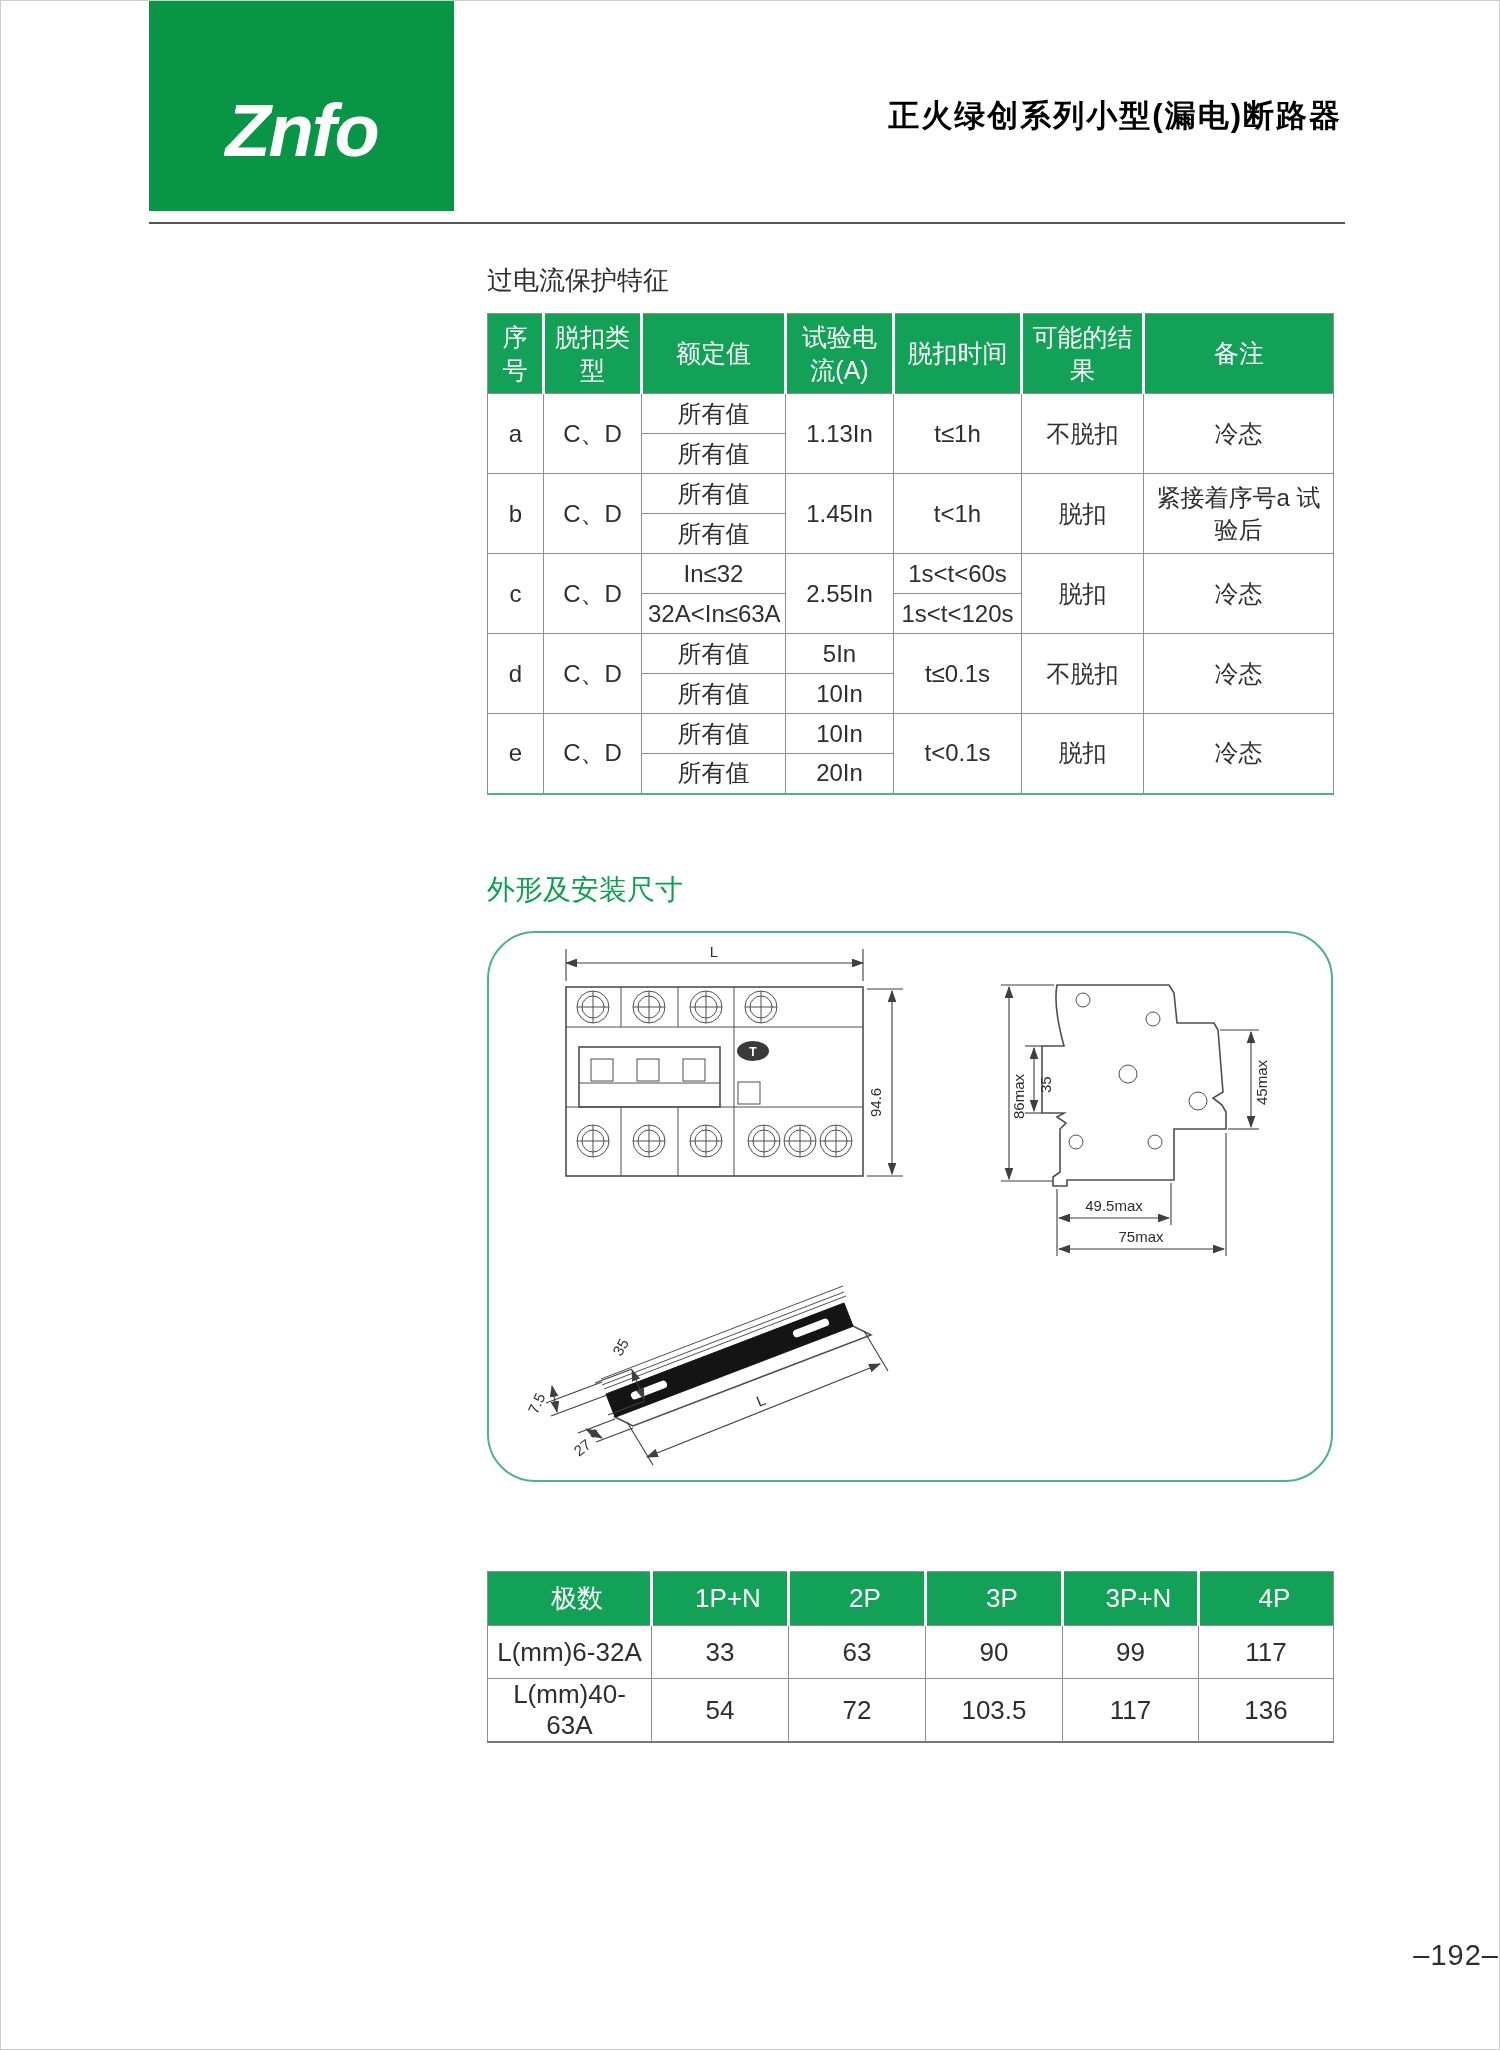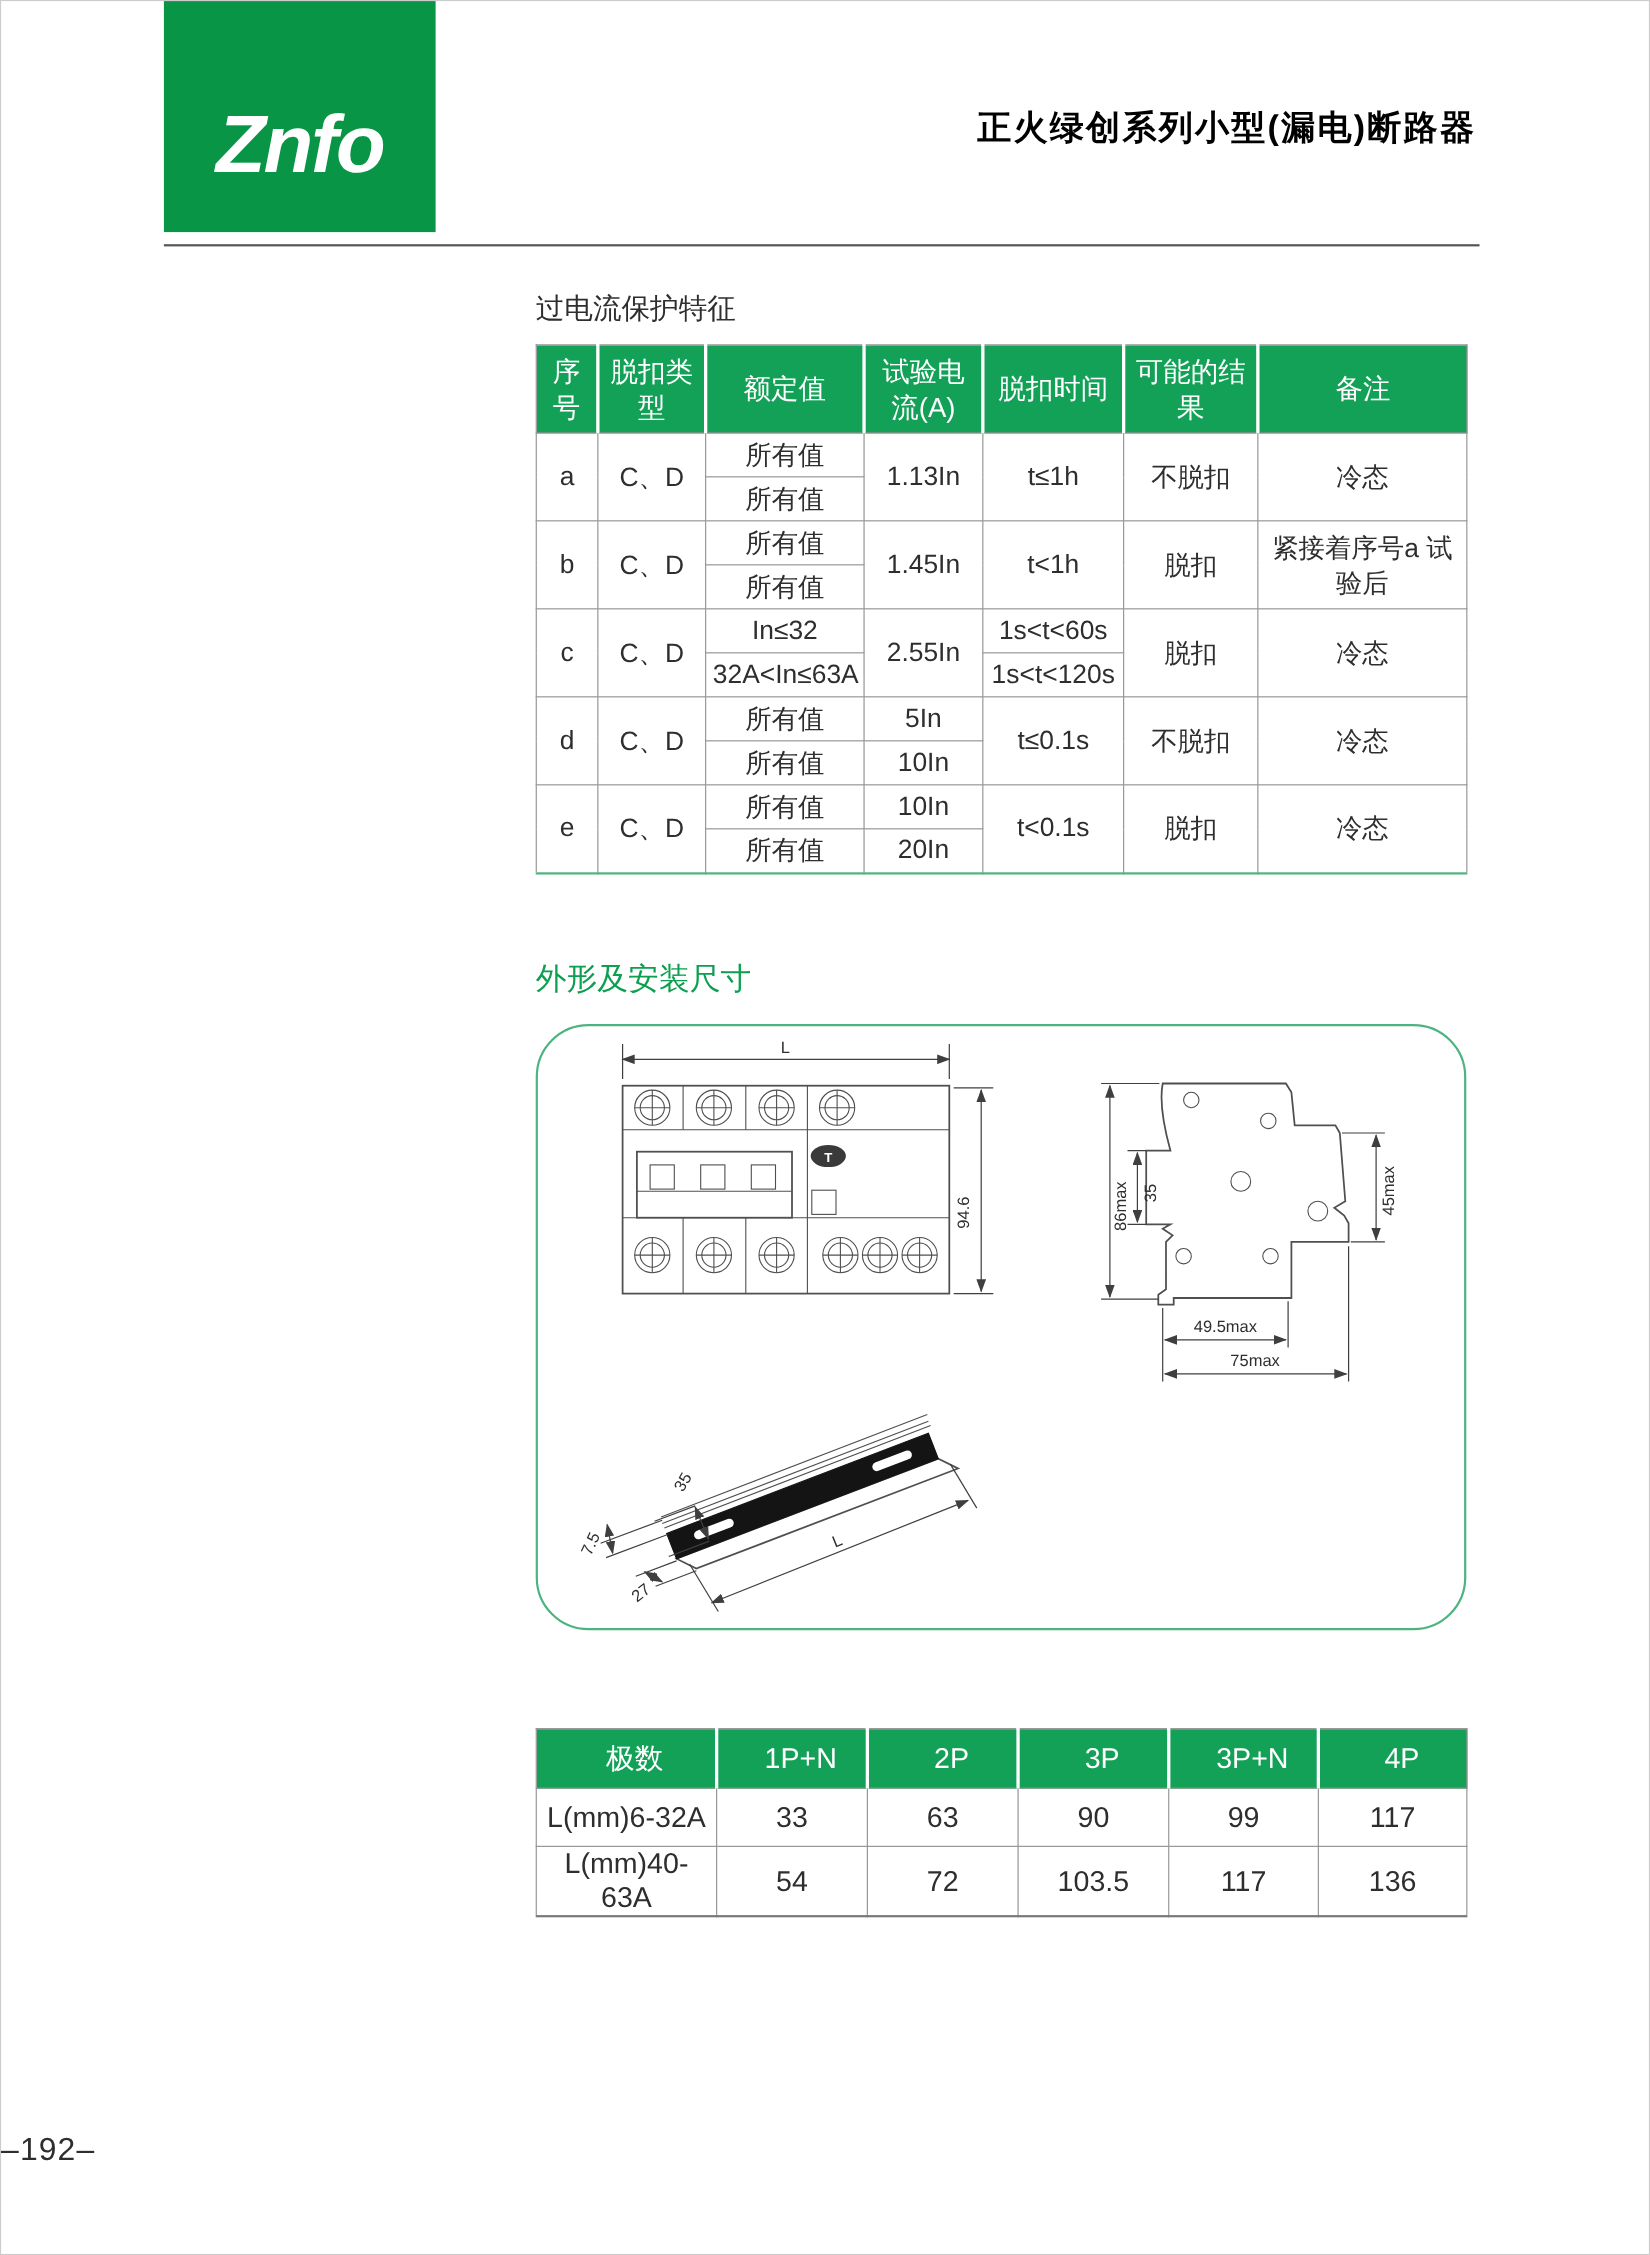--- a/index.html
+++ b/index.html
@@ -1,21 +1,21 @@
 <!DOCTYPE html>
 <html><head>
 <meta charset="utf-8">
 <style>
   html,body{margin:0;padding:0;background:#ffffff;}
   *{box-sizing:border-box;}
   body{font-family:"Liberation Sans","DejaVu Sans",sans-serif;color:#333;}
   .page{position:relative;width:1500px;height:2050px;background:#fff;border:1px solid #cccccc;overflow:hidden;}
 
   
-  .logo-box{position:absolute;left:148px;top:0;width:247px;height:210px;background:#089546;
+  .logo-box{position:absolute;left:148px;top:0;width:305px;height:210px;background:#089546;
     display:flex;align-items:center;justify-content:center;padding-top:48px;}
   .logo-text{color:#fff;font-size:74px;font-weight:800;font-style:italic;letter-spacing:-2px;}
   .header-right{position:absolute;top:86px;right:157px;text-align:right;}
   .header-title{color:#0b9f4f;font-size:55px;font-weight:800;letter-spacing:-1px;line-height:1.05;}
   .header-subtitle{color:#000000;font-size:31px;font-weight:600;margin-top:8px;letter-spacing:2px;}
   .header-rule{position:absolute;left:148px;top:221px;width:1196px;height:2px;background:#555;}
 
   
   .s1-label{position:absolute;left:486px;top:262px;font-size:26px;color:#2e2e2e;}
   .s2-label{position:absolute;left:486px;top:870px;font-size:28px;font-weight:400;color:#0b9f4f;}
@@ -39,21 +39,21 @@
     border:2px solid #4cb381;border-radius:48px;}
   .dim-svg{position:absolute;left:486px;top:930px;width:846px;height:551px;}
 
   .ol{stroke:#4f4f4f;stroke-width:1.6;fill:none;}
   .olw{stroke:#4f4f4f;stroke-width:1.6;fill:#fff;}
   .thin{stroke:#4f4f4f;stroke-width:1;fill:none;}
   .dim{stroke:#3f3f3f;stroke-width:1.1;fill:none;}
   .dim-label{font-size:15px;fill:#2e2e2e;font-family:"Liberation Sans","DejaVu Sans",sans-serif;}
   .rail-face{fill:#141414;stroke:#141414;}
 
-  .footer{position:absolute;left:0;top:1938px;width:100%;text-align:left;
+  .footer{position:absolute;left:0;top:1938px;width:100%;text-align:right;
     font-size:29px;color:#2e2e2e;letter-spacing:1px;}
 </style>
 </head>
 <body>
 
 <div class="page">
 
   <div class="logo-box">
     <span class="logo-text">Znfo</span>
   </div>

